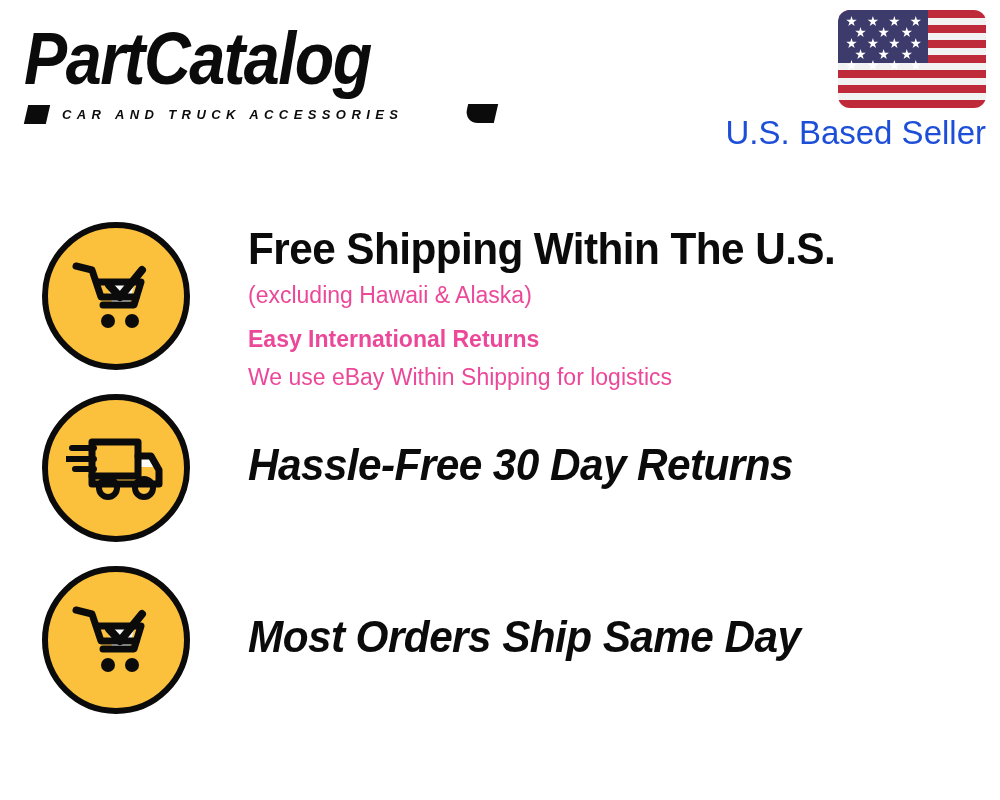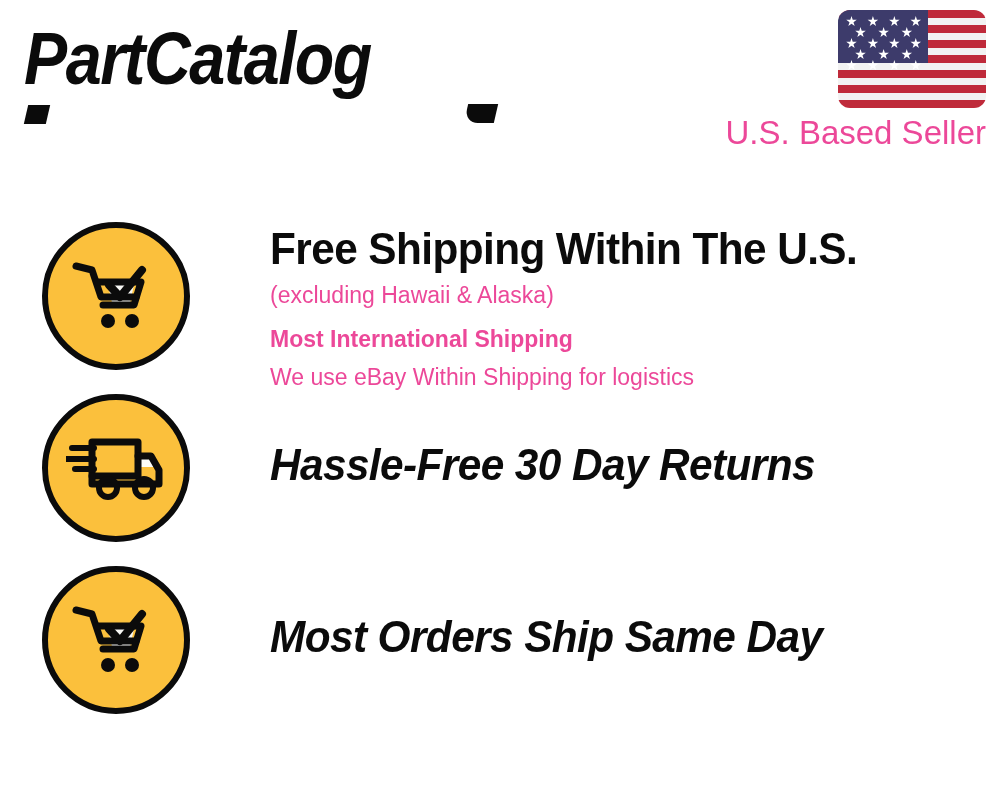--- a/index.html
+++ b/index.html
@@ -135,21 +135,21 @@
     background: #ffffff;
     clip-path: polygon(50% 0%, 61% 35%, 98% 35%, 68% 57%, 79% 91%,
                        50% 70%, 21% 91%, 32% 57%, 2% 35%, 39% 35%);
   }
   .seller-label {
     margin-top: 2px;
     font-family: "Liberation Sans", sans-serif;
     font-weight: normal;
     font-size: 33px;
     letter-spacing: 0px;
-    color: #ec4899;
+    color: #1d4ed8;
     white-space: nowrap;
   }
 
   
   .features {
     position: absolute;
     left: 0;
     top: 222px;
     width: 1000px;
   }
@@ -171,21 +171,21 @@
     box-sizing: border-box;
   }
   .badge-circle svg {
     position: absolute;
     left: 50%;
     top: 50%;
     transform: translate(-50%, -50%);
   }
   .feature-text {
     flex: 1 1 auto;
-    margin-left: 80px;
+    margin-left: 58px;
     padding-top: 4px;
   }
   .feature-heading {
     font-family: "Liberation Sans", sans-serif;
     font-weight: bold;
     font-size: 45px;
     line-height: 50px;
     letter-spacing: -0.6px;
     color: #0b0b0b;
     white-space: nowrap;
@@ -213,20 +213,21 @@
 </style>
 </head>
 <body>
 
 <div class="page">
 
   <div class="brand-logo">
     <div class="brand-wordmark">PartCatalog</div>
     <div class="brand-tagline-row">
       <span class="tag-slab-left"></span>
+      <span class="brand-tagline">CAR AND TRUCK ACCESSORIES</span>
       <span class="tag-slab-right"></span>
     </div>
   </div>
 
   <div class="seller-badge">
     <div class="flag">
       <div class="flag-stripes">
         <div class="stripe red"></div>
         <div class="stripe white"></div>
         <div class="stripe red"></div>
@@ -286,21 +287,21 @@
           <path d="M6 9 L22 13 L31 40 L66 40" fill="none" stroke="#0b0b0b" stroke-width="7" stroke-linecap="round" stroke-linejoin="round"></path>
           <path d="M27 25 L71 25 L64 48 L33 48" fill="none" stroke="#0b0b0b" stroke-width="7" stroke-linecap="round" stroke-linejoin="round"></path>
           <path d="M39 28 L50 40 L72 13" fill="none" stroke="#0b0b0b" stroke-width="8" stroke-linecap="round" stroke-linejoin="round"></path>
           <circle cx="38" cy="64" r="7" fill="#0b0b0b"></circle>
           <circle cx="62" cy="64" r="7" fill="#0b0b0b"></circle>
         </svg>
       </div>
       <div class="feature-text">
         <div class="feature-heading">Free Shipping Within The U.S.</div>
         <div class="feature-sub">(excluding Hawaii &amp; Alaska)</div>
-        <div class="feature-sub bold">Most International Shipping</div>
+        <div class="feature-sub bold">Easy International Returns</div>
         <div class="feature-sub">We use eBay Within Shipping for logistics</div>
       </div>
     </div>
 
     <div class="feature-row row-2">
       <div class="badge-circle">
         <svg width="100" height="72" viewBox="0 0 100 72" aria-hidden="true">
           <polygon points="72,22 84,22 88,35 72,35" fill="#fdfdf8"></polygon>
           <rect x="26" y="10" width="46" height="34" fill="none" stroke="#0b0b0b" stroke-width="7" stroke-linejoin="round"></rect>
           <path d="M72 24 L85 24 L93 38 L93 52 L26 52 L26 44" fill="none" stroke="#0b0b0b" stroke-width="7" stroke-linecap="round" stroke-linejoin="round"></path>

